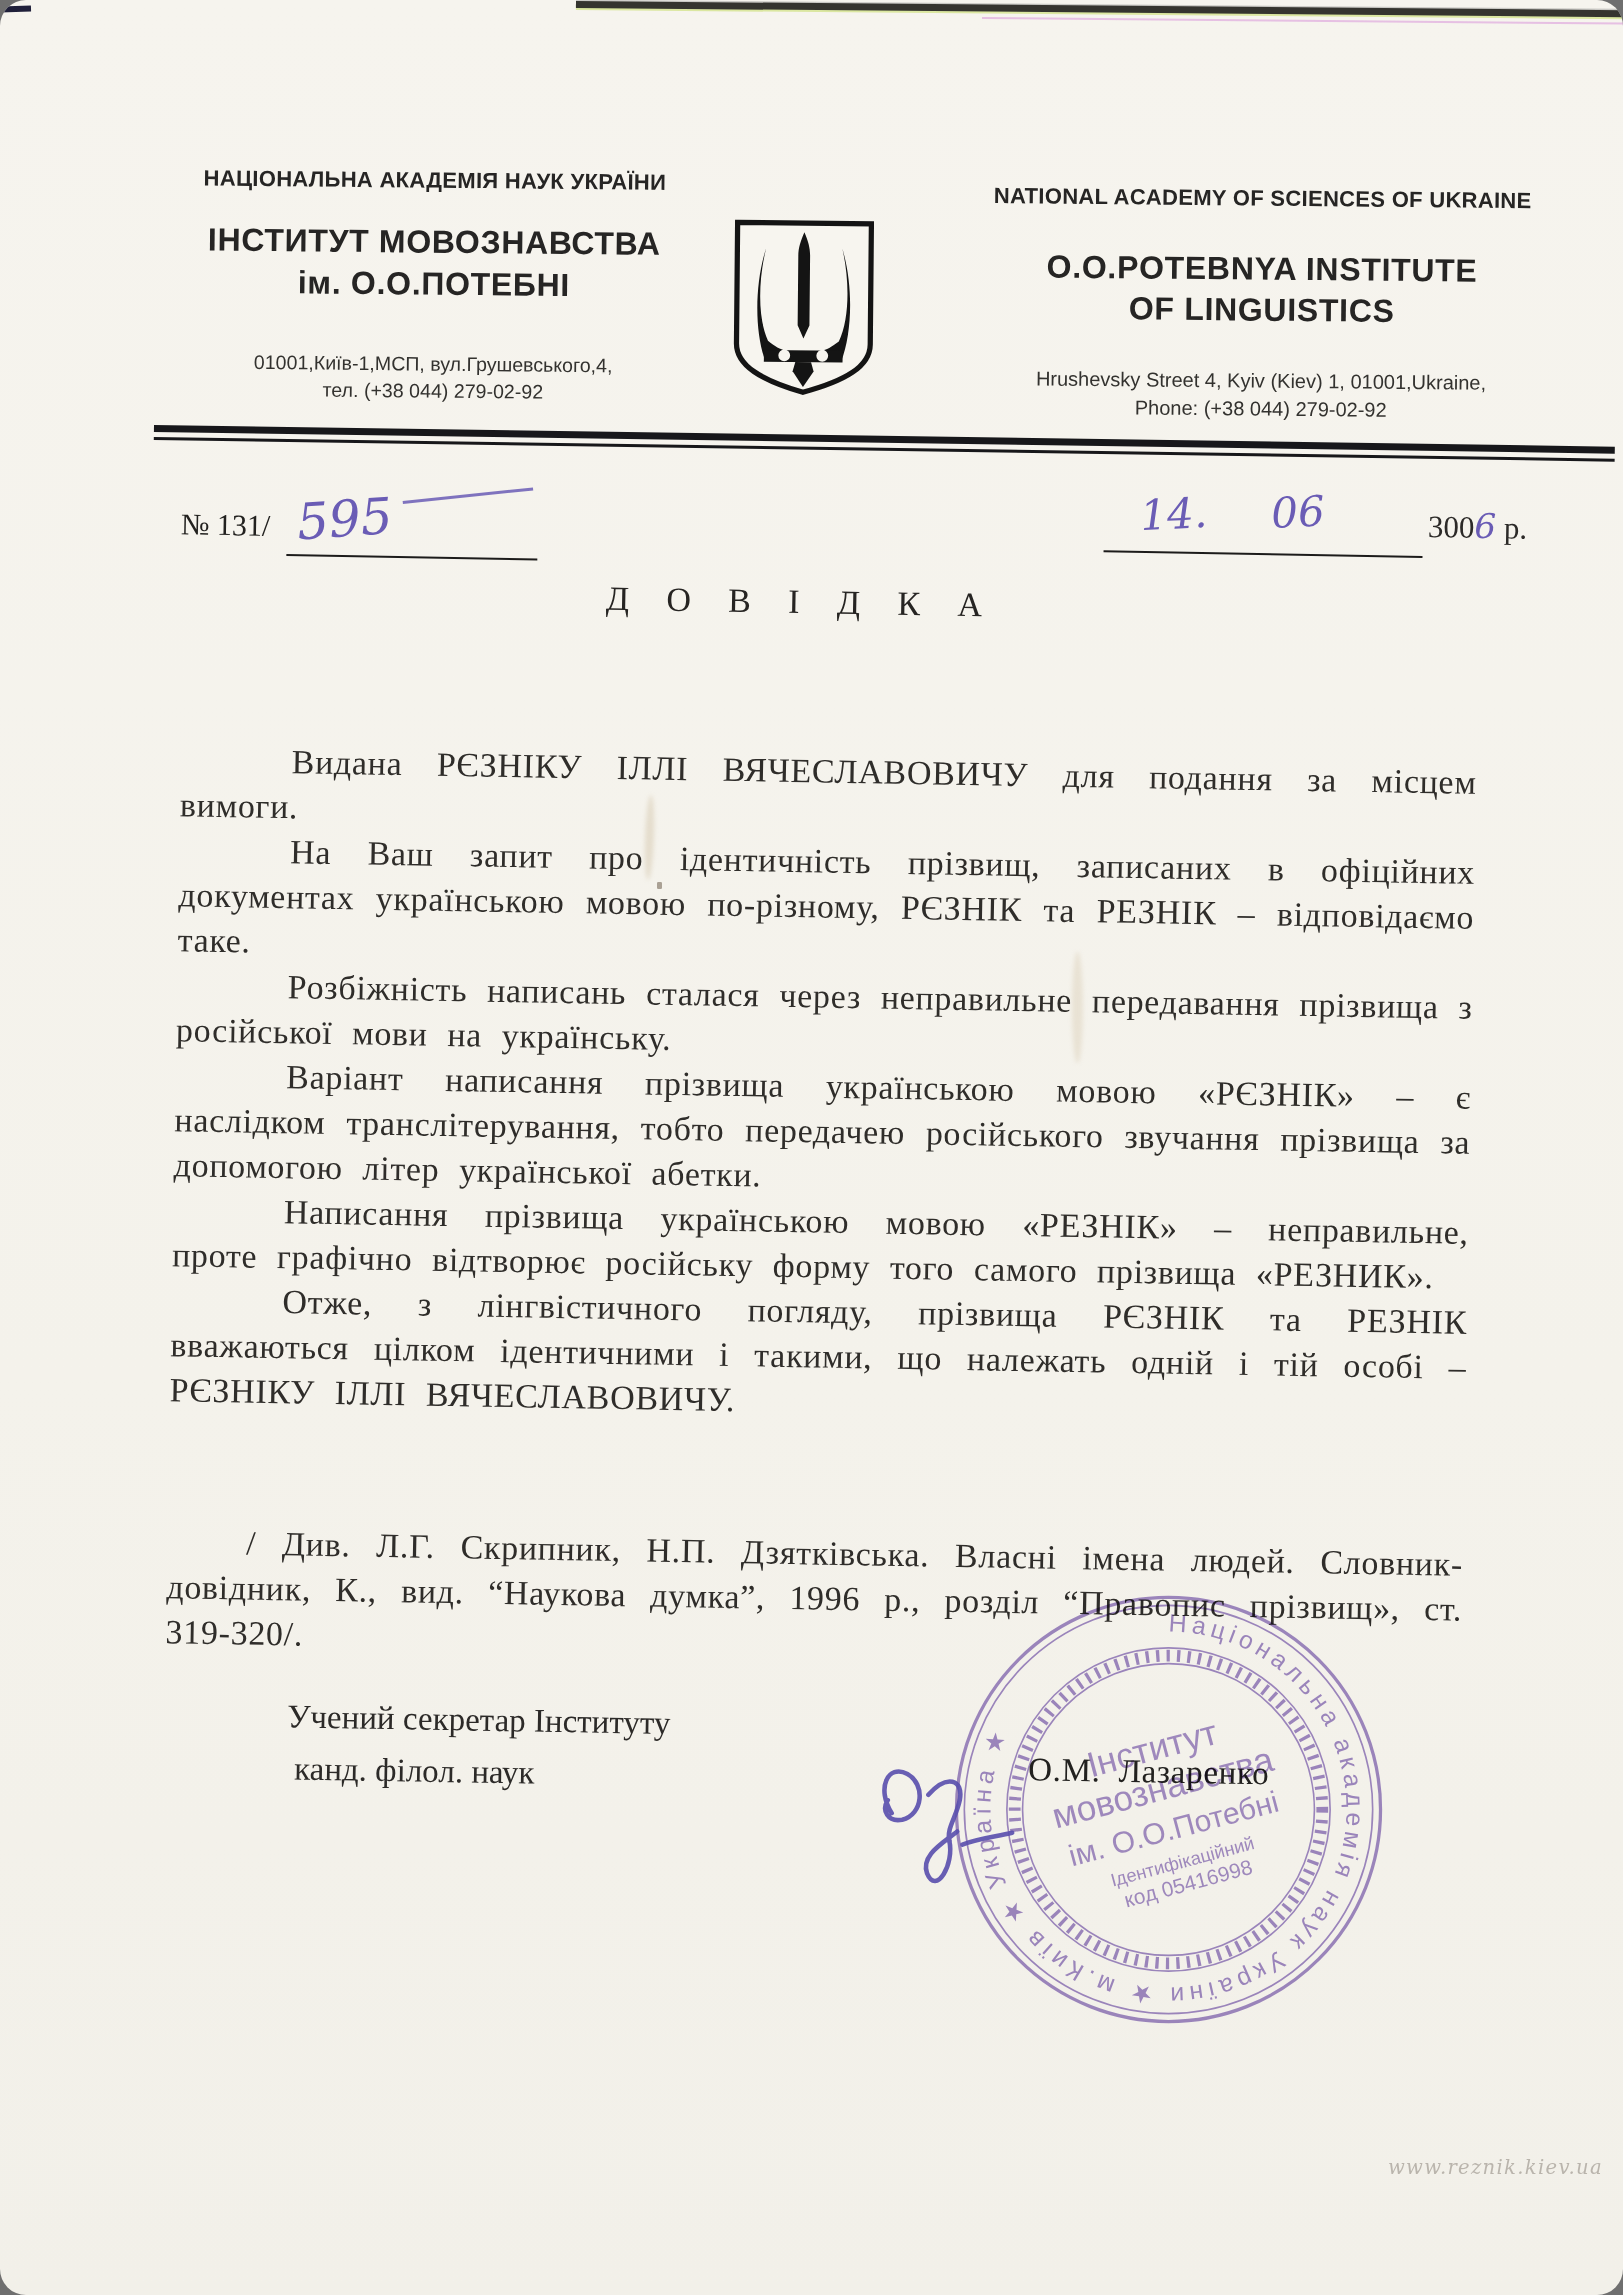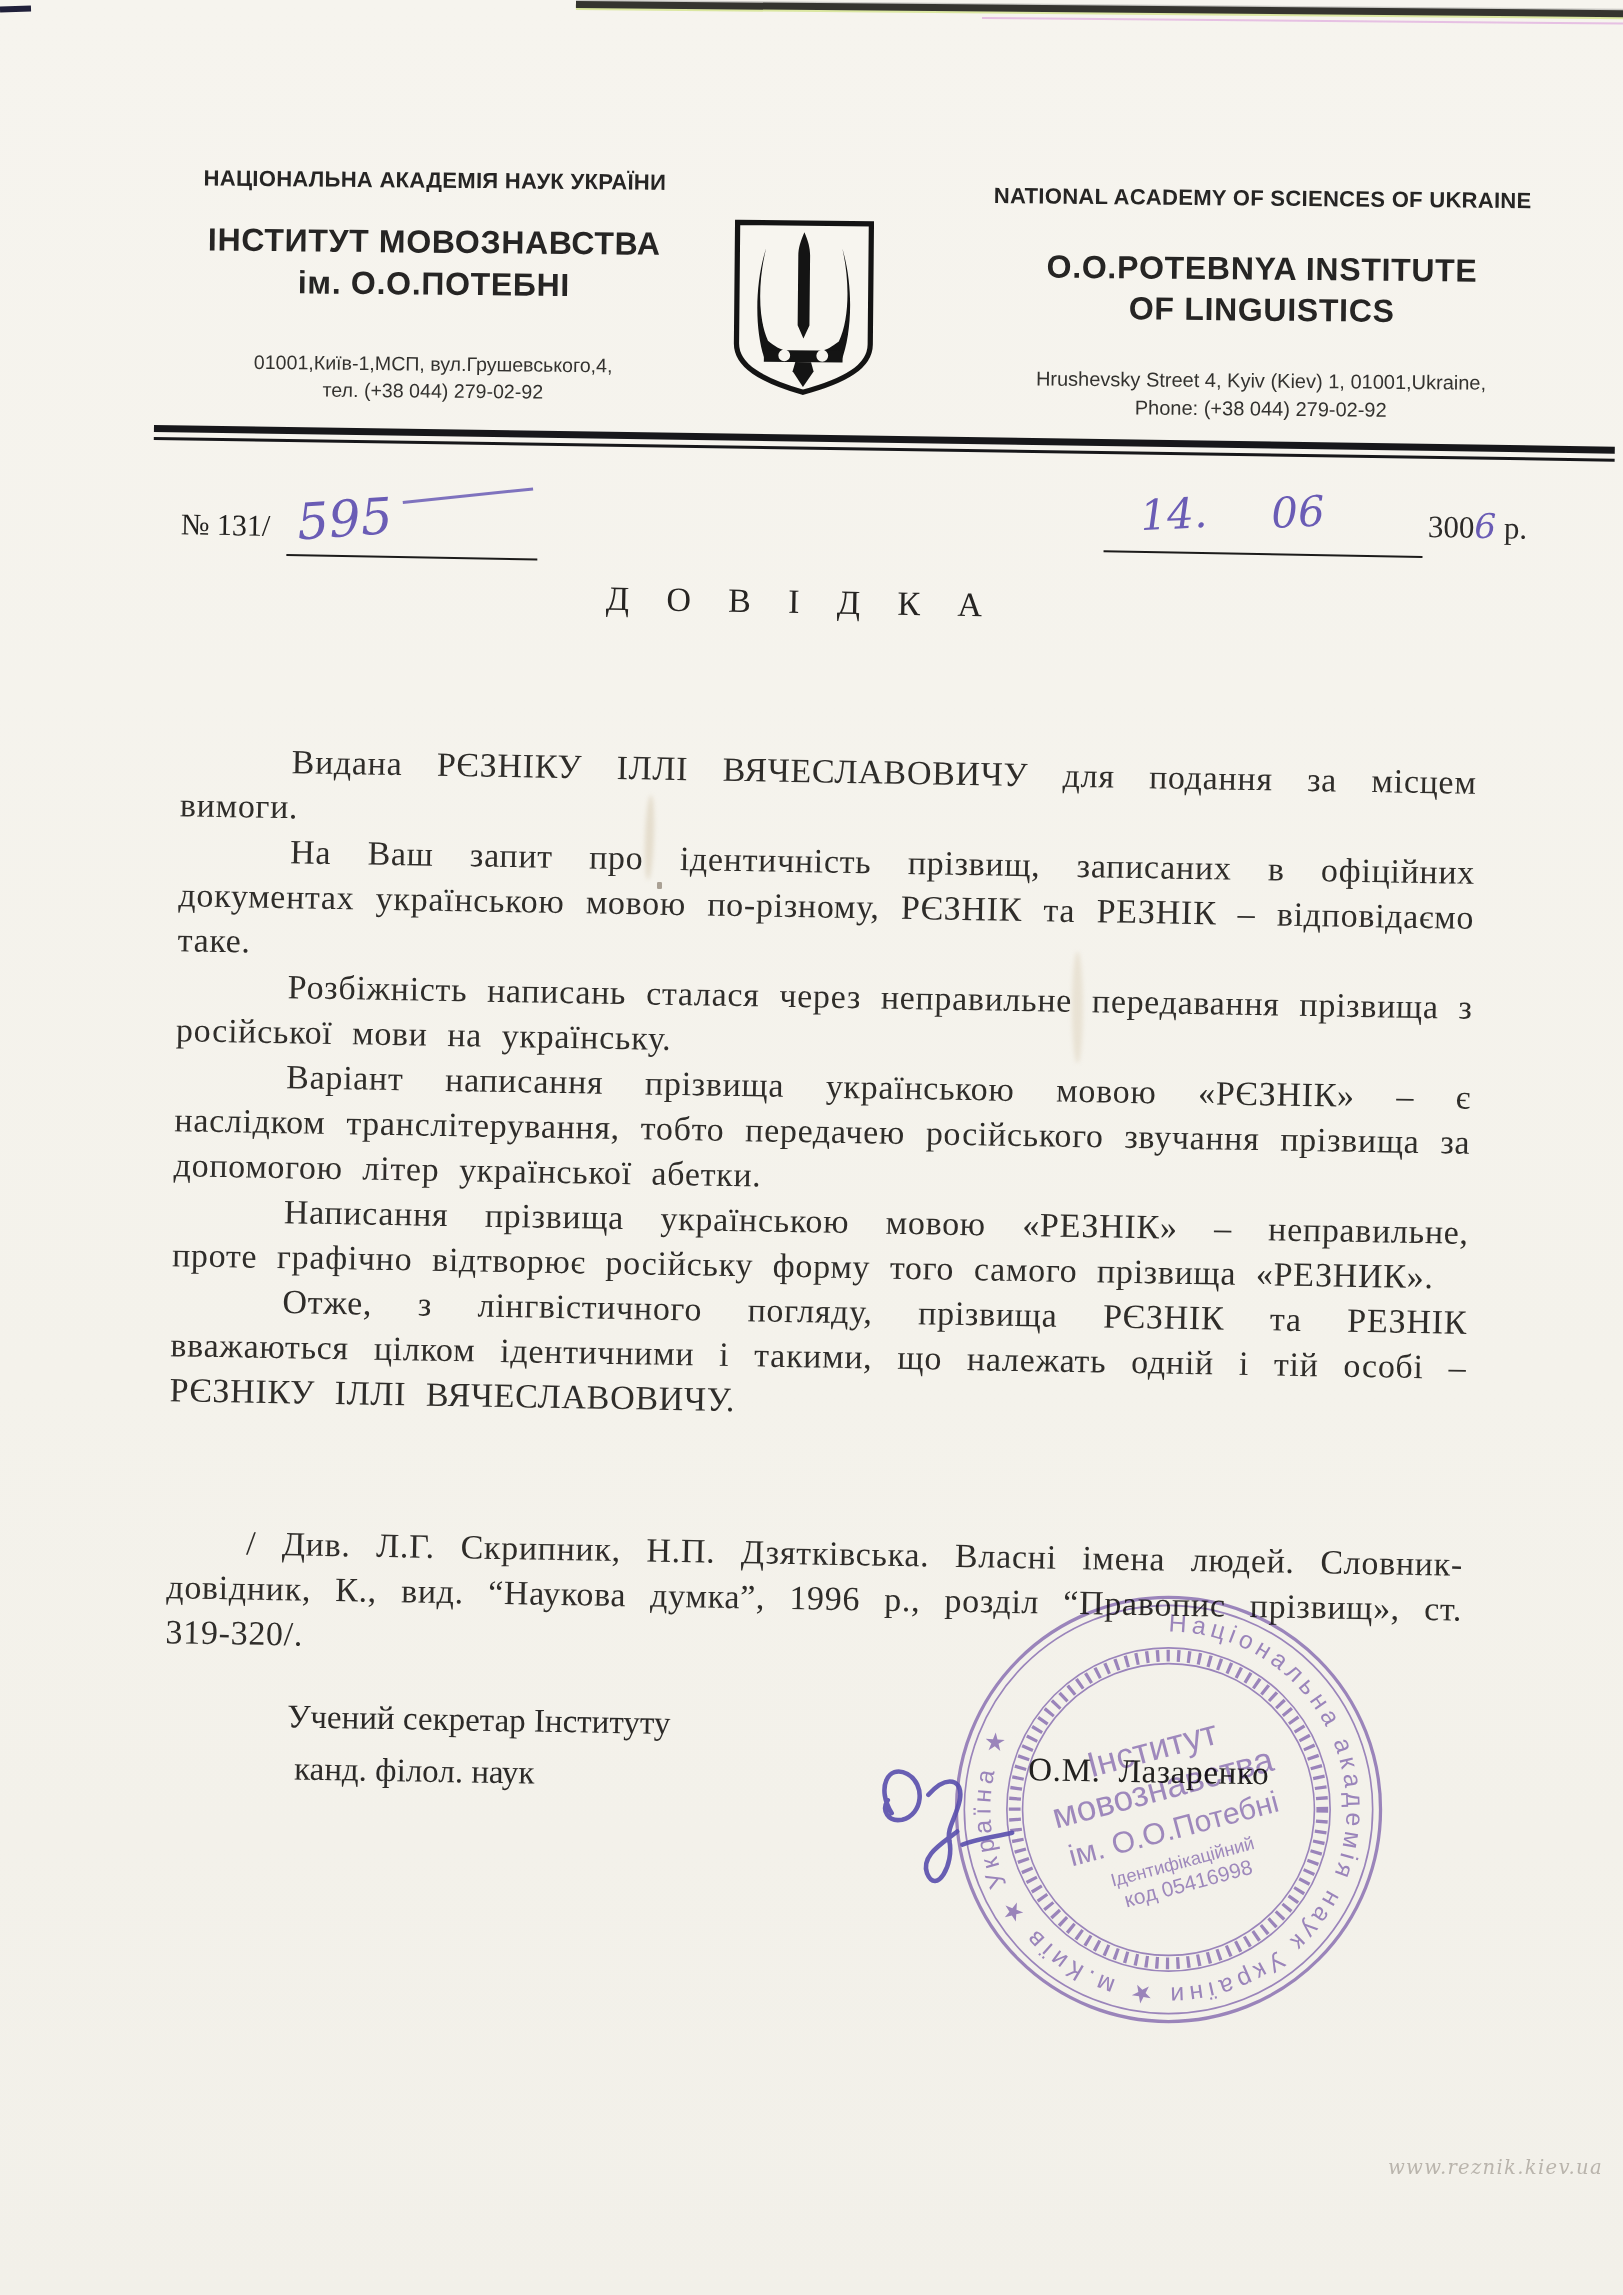--- a/index.html
+++ b/index.html
@@ -3,20 +3,21 @@
 <meta charset="utf-8">
 <style>
   html,body{margin:0;padding:0;background:#6f6f6f;}
   .page{
     position:relative;
     width:1623px;height:2295px;
     background:linear-gradient(180deg,#f6f4ee 0%,#f4f2eb 60%,#f2f0e9 100%);
     overflow:hidden;
     font-family:"Liberation Serif", serif;
     color:#2c2a28;
+    border-radius:26px;
   }
   .abs{position:absolute;}
   
   .scan-band{left:576px;top:1.3px;width:1054px;height:7.2px;background:#35342f;
     transform:rotate(0.5deg);transform-origin:left top;
     box-shadow:0 2px 0 rgba(186,214,66,.45), 0 -1.3px 0 rgba(120,120,120,.35);}
   .scan-band2{left:982px;top:17px;width:648px;height:2px;background:rgba(200,95,205,.35);
     transform:rotate(0.5deg);transform-origin:left top;}
   .scan-dash{left:0;top:5.9px;width:31px;height:5.9px;background:#20203a;transform:rotate(-2deg);}
   .stain{border-radius:50%;filter:blur(2px);}

